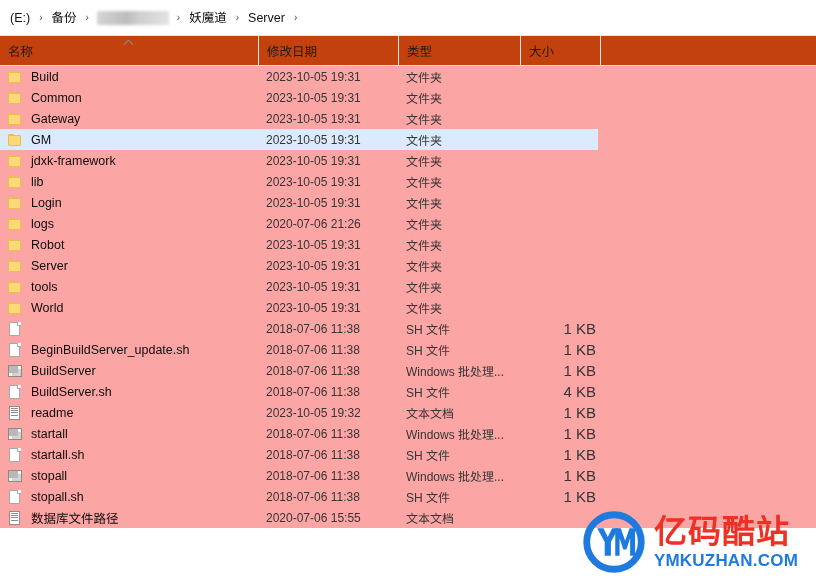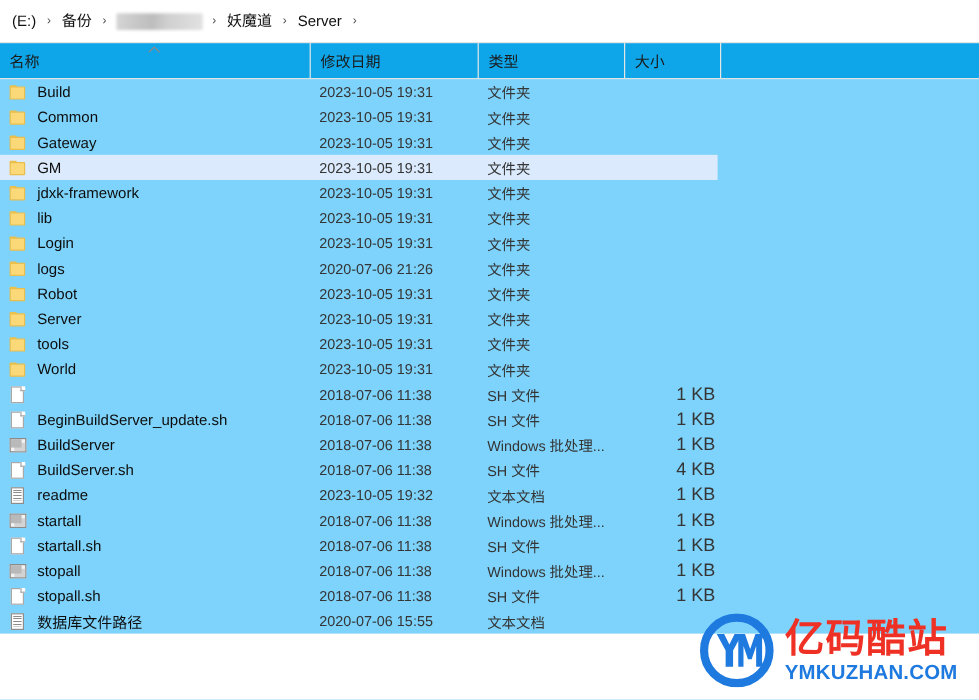--- a/index.html
+++ b/index.html
@@ -54,21 +54,21 @@
     margin: 0 3px;
     vertical-align: middle;
   }
 
   
   .colheader {
     position: relative;
     height: 30px;
     box-sizing: border-box;
     border-bottom: 1px solid #e2e2e2;
-    background: #0ea5e9;
+    background: #c2410c;
     display: flex;
     align-items: flex-end;
   }
   .col {
     position: relative;
     box-sizing: border-box;
     height: 30px;
     display: flex;
     align-items: center;
     padding-left: 8px;
@@ -90,21 +90,21 @@
     height: 10px;
     color: #707070;
     font-size: 11px;
     line-height: 10px;
     text-align: center;
   }
 
   
   .filelist {
     position: relative;
-    background: #7dd3fc;
+    background: #fca5a5;
   }
   .row {
     position: relative;
     height: 21px;
     display: flex;
     align-items: center;
     white-space: nowrap;
   }
   .row.selected::before {
     content: "";

